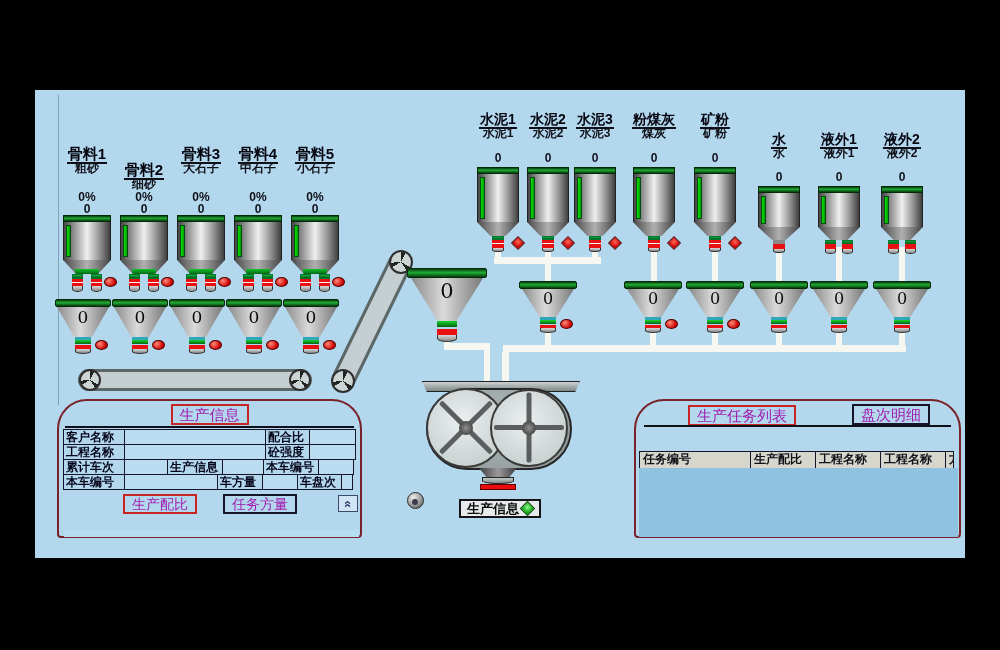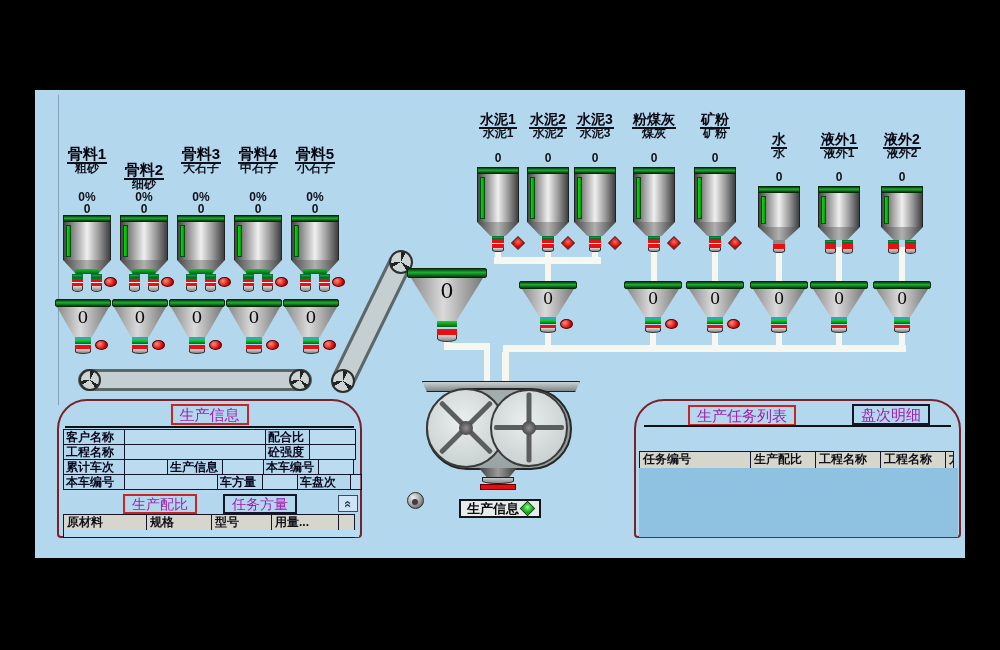--- a/index.html
+++ b/index.html
@@ -593,35 +593,28 @@
       <div class="pcell" style="width:56px">生产信息</div>
       <div class="pcell v" style="width:42px"></div>
       <div class="pcell" style="width:56px">本车编号</div>
       <div class="pcell v" style="width:36px"></div>
     </div>
     <div class="prow" style="left:5px;top:73px">
       <div class="pcell" style="width:62px">本车编号</div>
       <div class="pcell v" style="width:94px"></div>
       <div class="pcell" style="width:46px">车方量</div>
       <div class="pcell v" style="width:36px"></div>
-      <div class="pcell" style="width:54px">车盘次</div>
+      <div class="pcell" style="width:45px">车盘次</div>
       <div class="pcell v" style="width:12px"></div>
     </div>
     <div class="ptitle" style="left:64px;top:93px;font-size:14px;line-height:16px">生产配比</div>
     <div class="ptitle ptab-black" style="left:164px;top:93px;font-size:14px;line-height:16px">任务方量</div>
     <div class="chev" style="left:279px;top:94px">
           <span>«</span>
         </div>
-    <div class="prow" style="left:5px;top:113px">
-      <div class="ghead" style="width:84px">原材料</div>
-      <div class="ghead" style="width:66px">规格</div>
-      <div class="ghead" style="width:61px">型号</div>
-      <div class="ghead" style="width:68px">用量...</div>
-      <div class="ghead" style="width:17px"></div>
-    </div>
     <div class="tblbody" style="left:5px;top:129px;width:295px;height:7px;background:#b6ddf4"></div>
   </div>
 
   <div class="panel" style="left:599px;top:309px;width:327px;height:139px">
     <div class="ptitle" style="left:52px;top:4px">生产任务列表</div>
     <div class="ptitle ptab-black" style="left:216px;top:3px">盘次明细</div>
     <div class="punder" style="left:8px;right:8px;top:24px"></div>
     <div class="prow" style="left:4px;top:50px">
       <div class="ghead" style="width:112px">任务编号</div>
       <div class="ghead" style="width:66px">生产配比</div>

